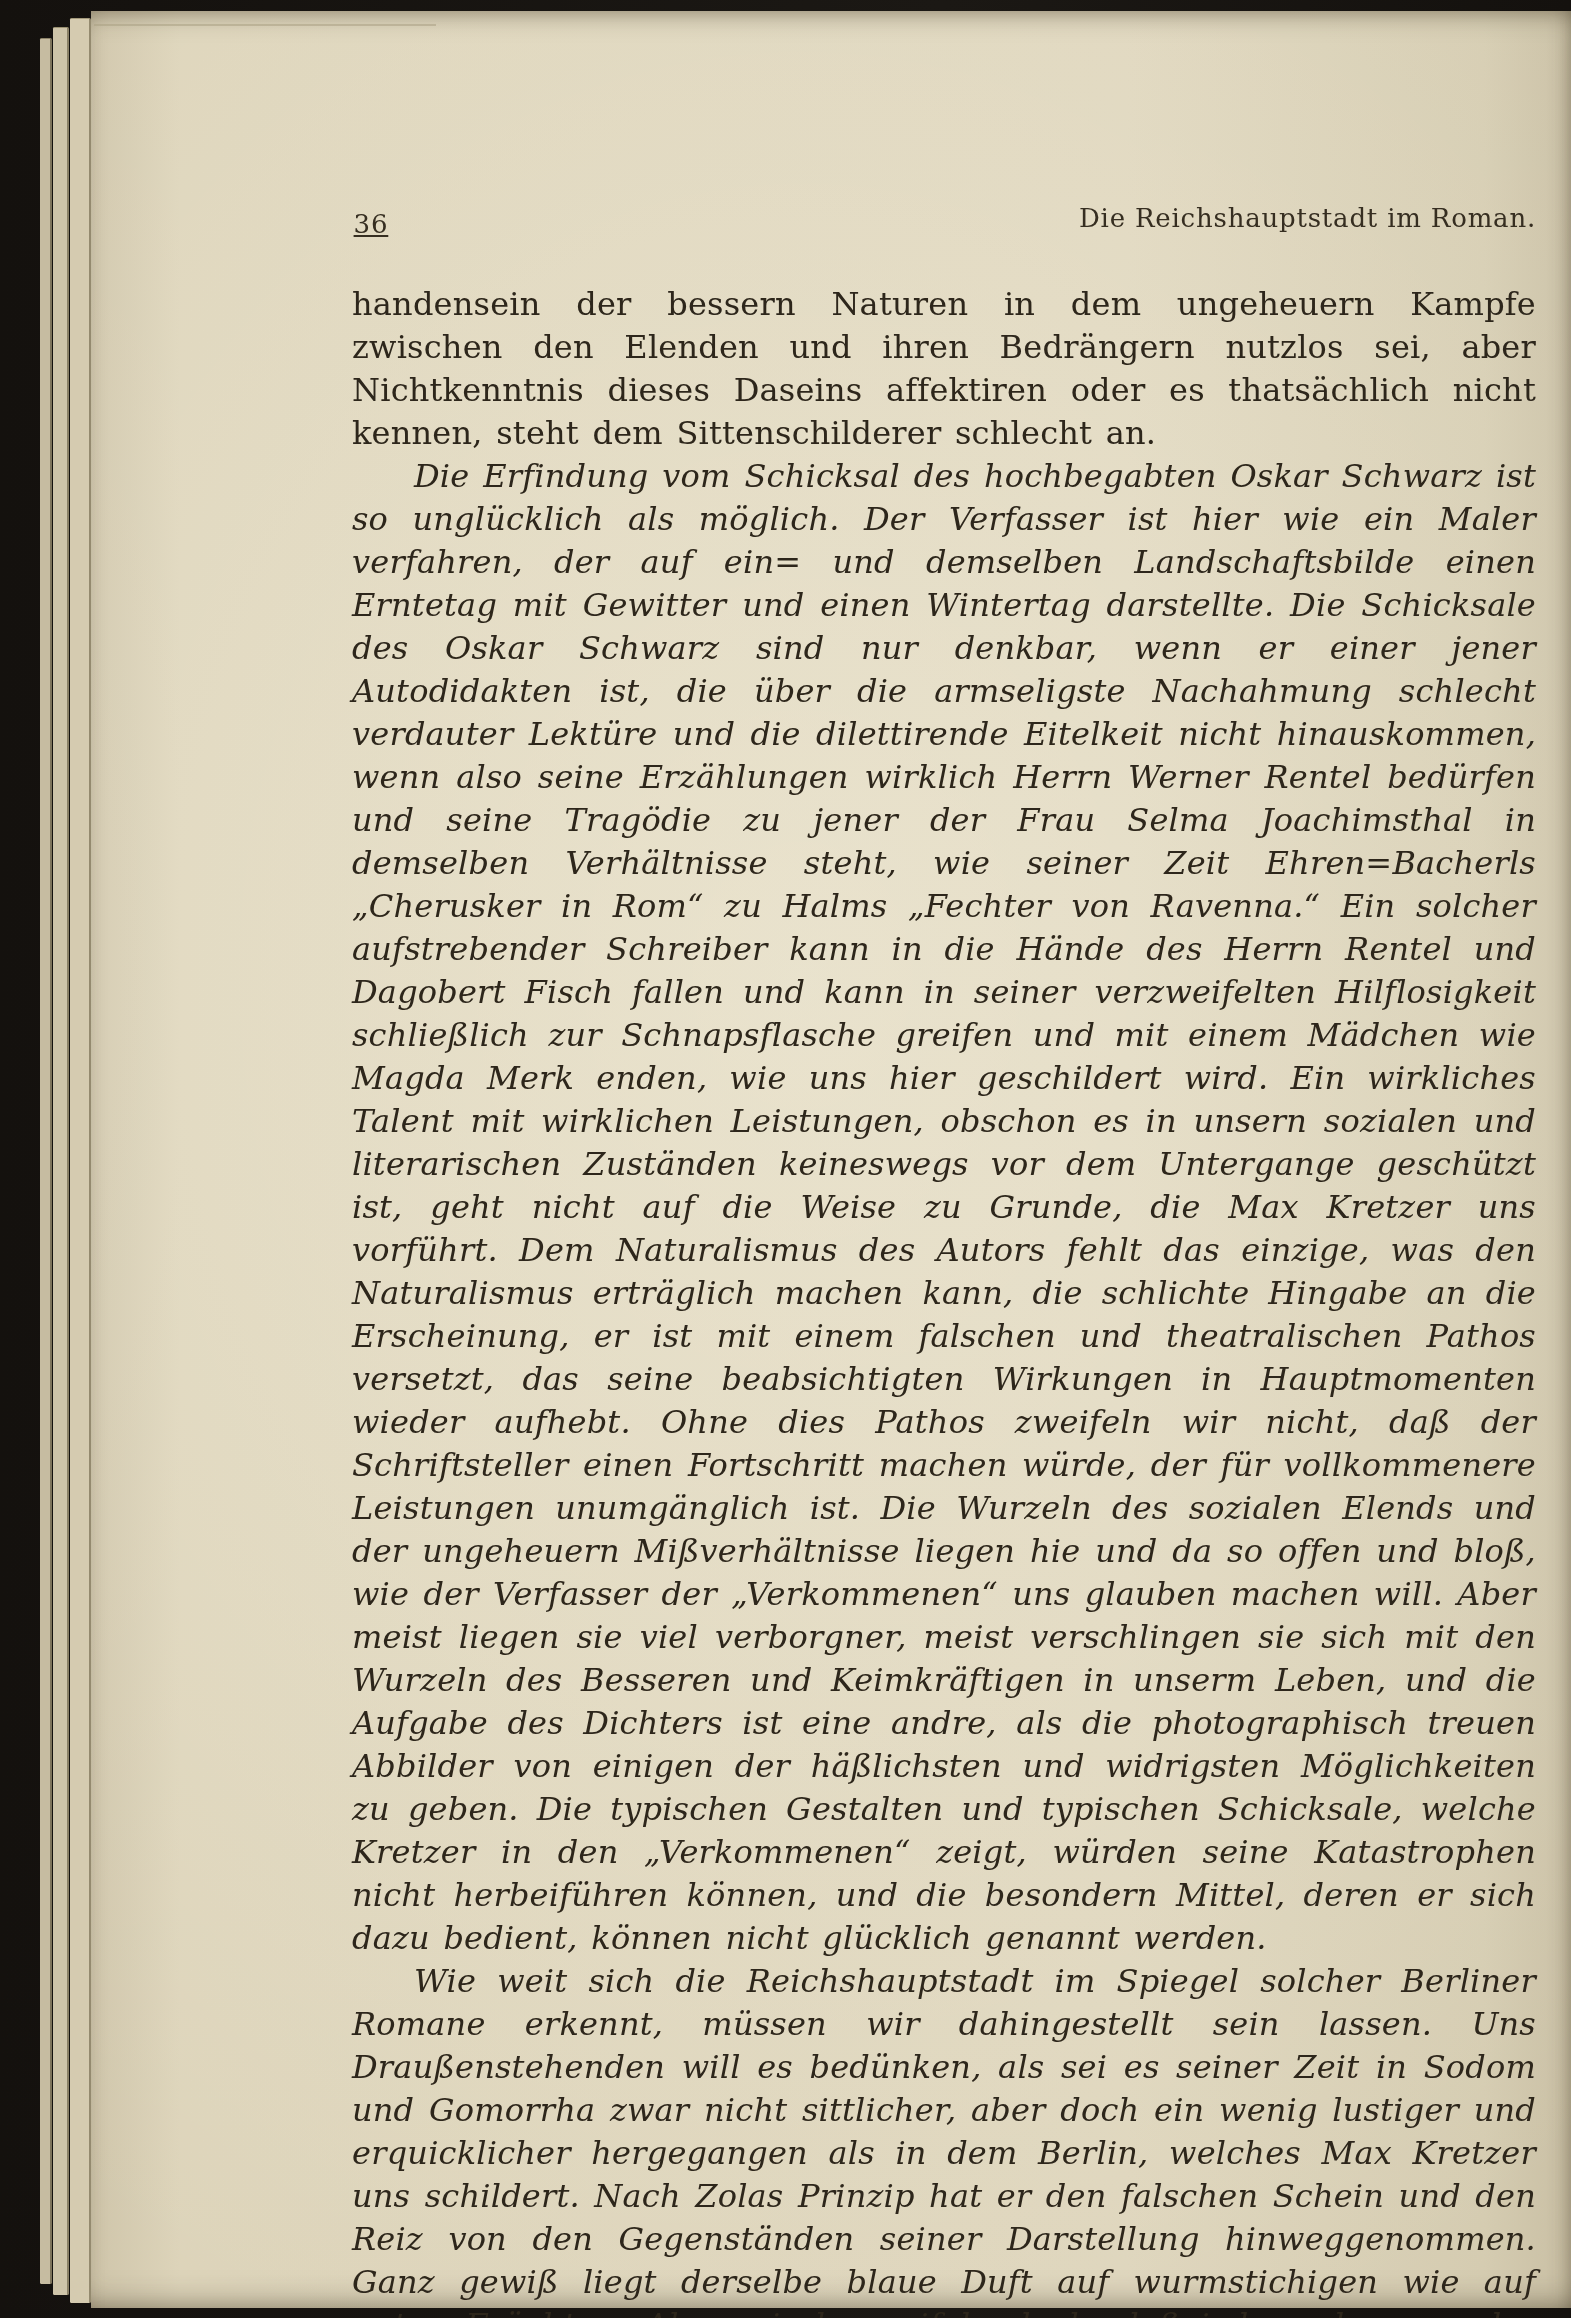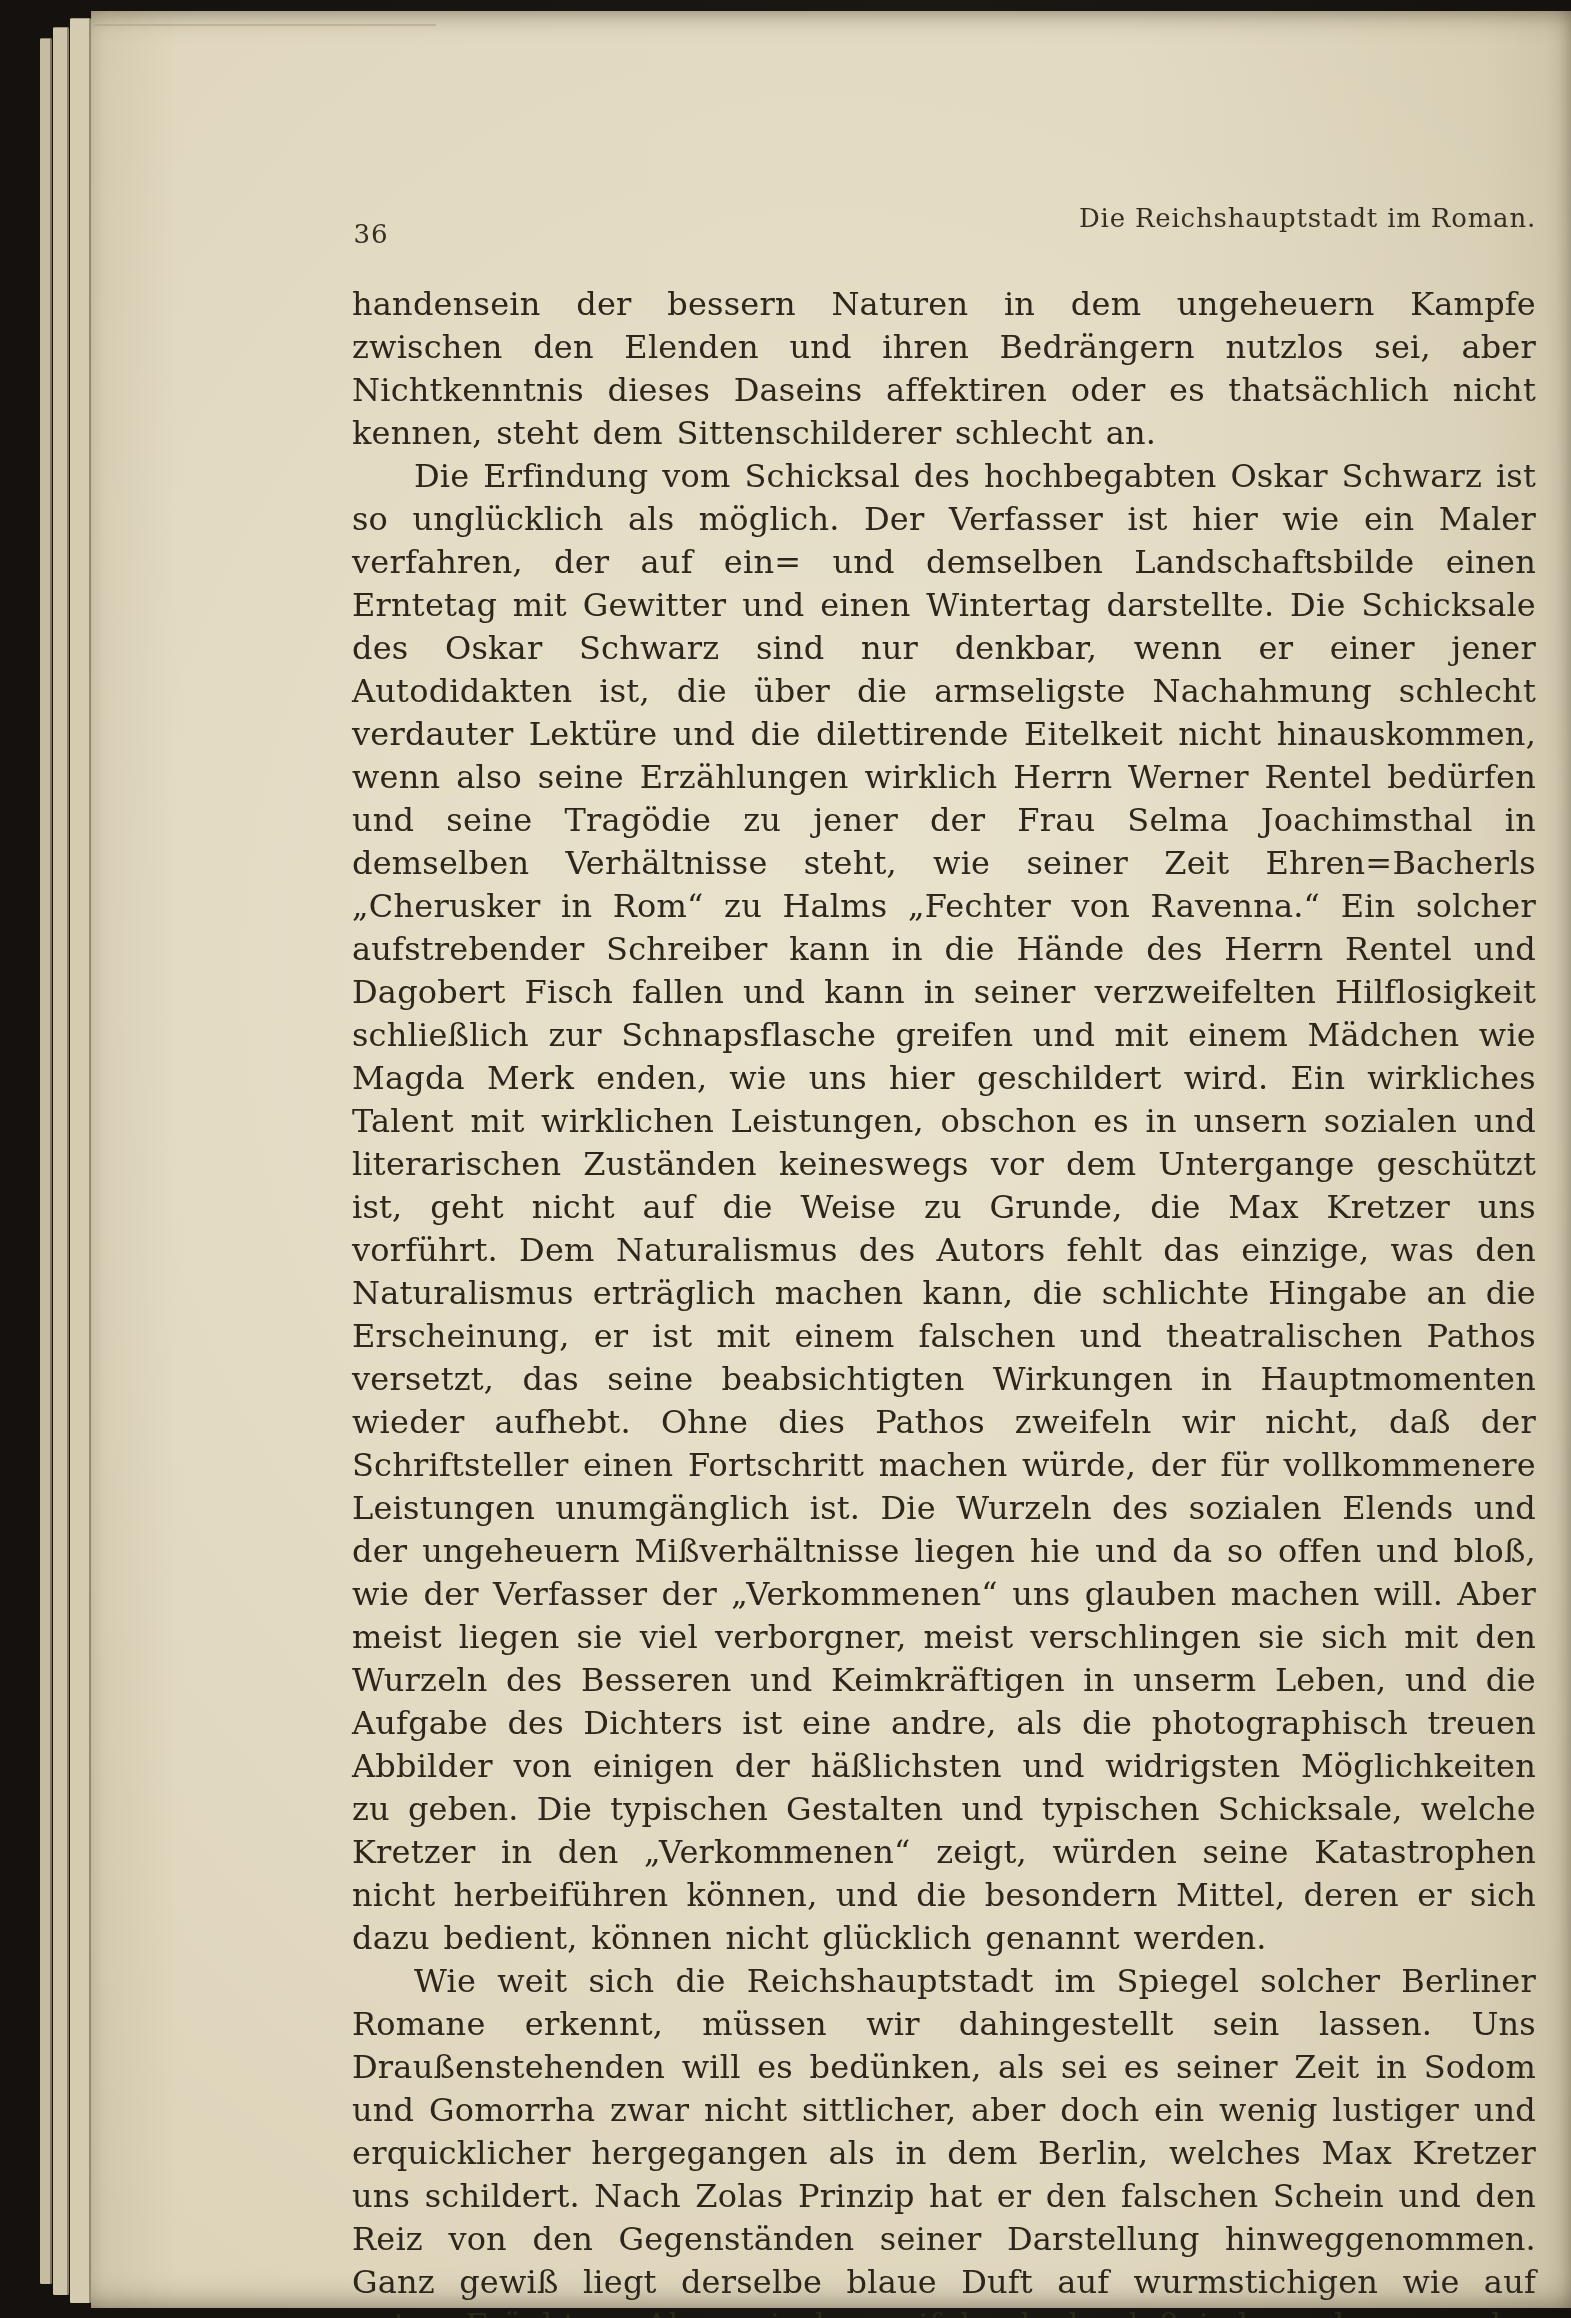--- a/index.html
+++ b/index.html
@@ -63,41 +63,42 @@
   }
   .running-head {
     position: relative;
     height: 48px;
     font-size: 26px;
     letter-spacing: 0.8px;
     color: #362e21;
   }
   .page-number {
     position: absolute;
-    left: 1.6px; top: 16px;
+    left: 1.6px; top: 6px; text-decoration: underline;
   }
   .head-title {
     position: absolute;
     left: 0; right: 0; top: 0;
     text-align: right;
   }
   .body-text {
     margin-top: 32px;
     font-size: 32px;
     line-height: 43px;
     text-align: justify;
     word-spacing: 3.2px;
     letter-spacing: 0.2px;
   }
   .body-text p {
     margin: 0;
     padding: 0;
   }
   .body-text p.indent {
     text-indent: 62px;
+    font-style: italic;
   }
 </style>
 </head>
 <body>
 
 <div id="scan">
 
   <div class="page-edge edge-1"></div>
   <div class="page-edge edge-2"></div>
   <div class="page-edge edge-3"></div>

